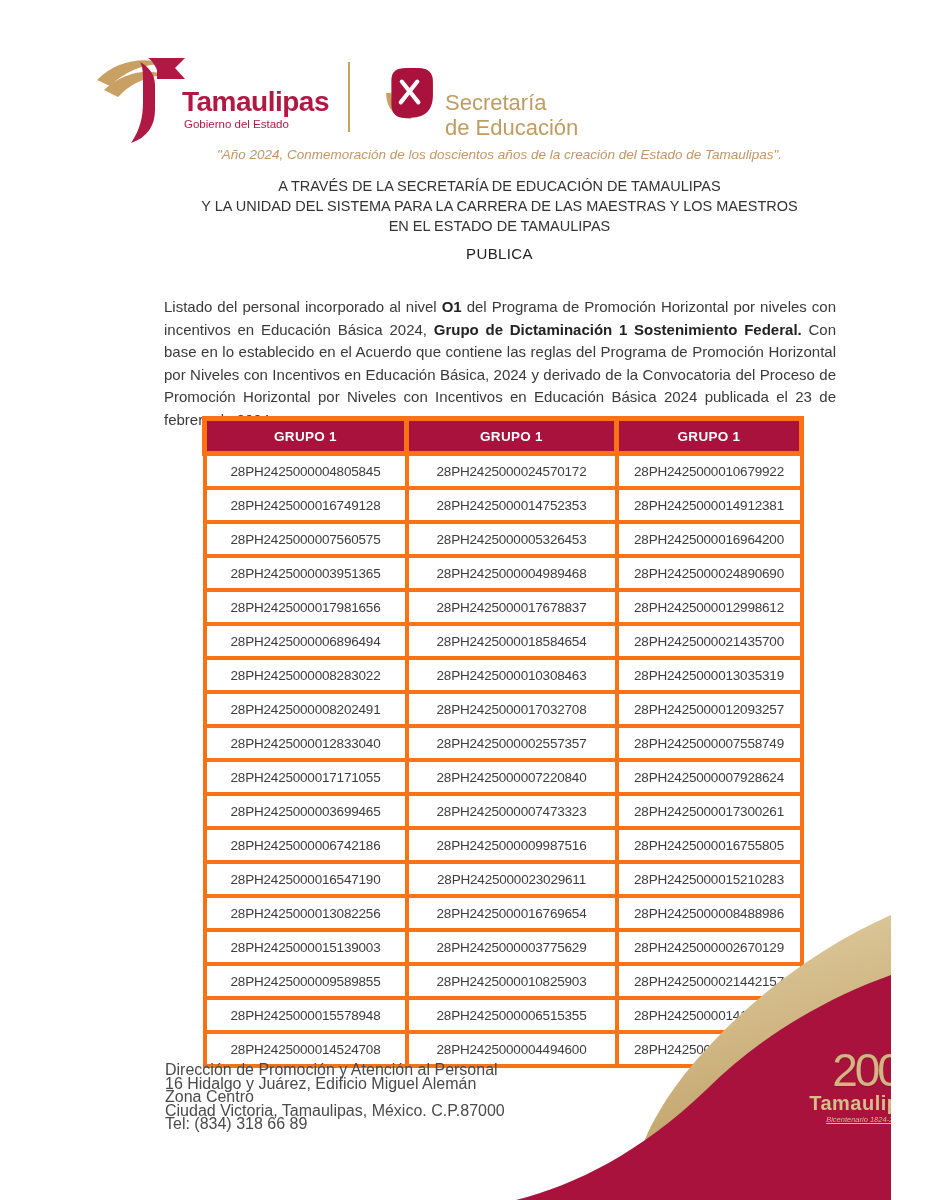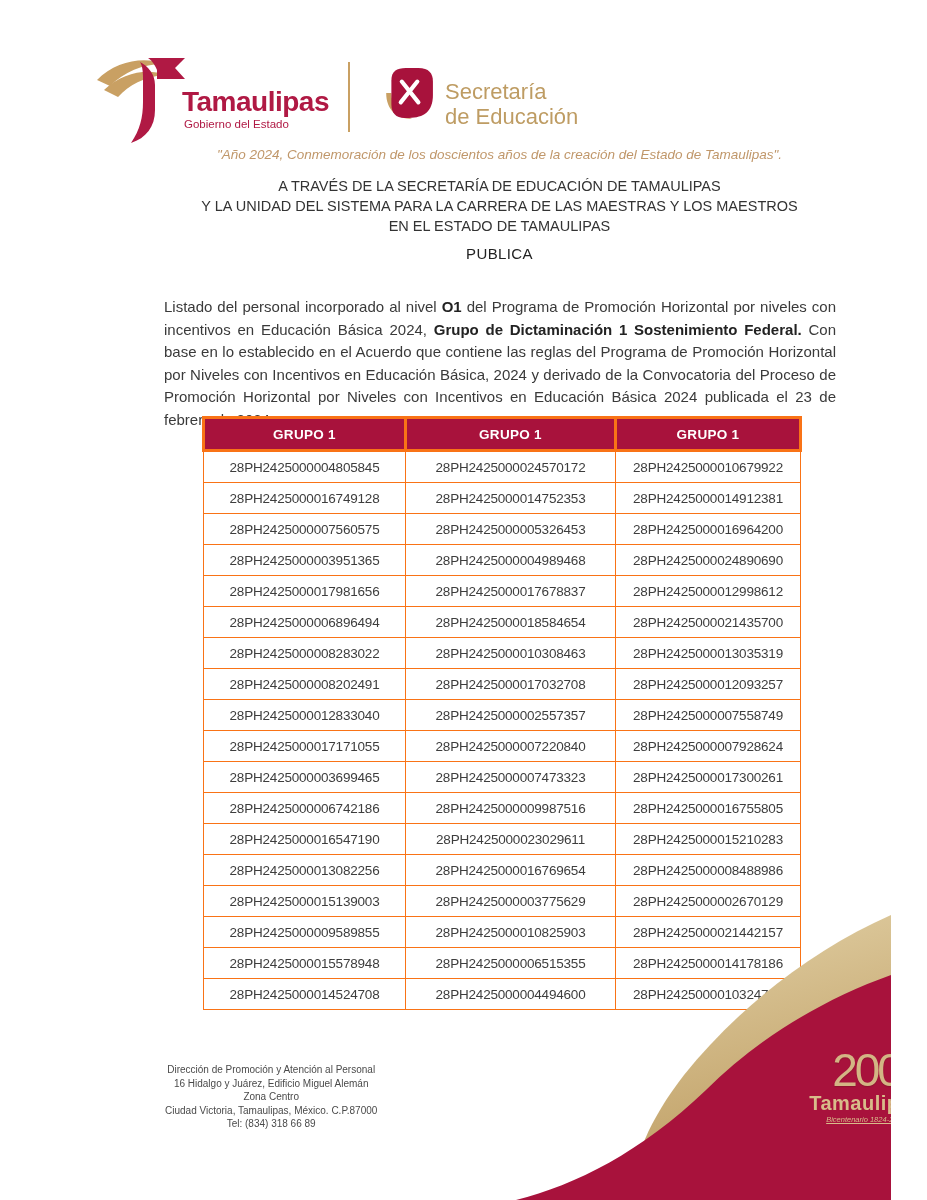--- a/index.html
+++ b/index.html
@@ -7,46 +7,46 @@
   .page{position:relative;width:855px;height:1200px;background:#ffffff;overflow:hidden;margin:0 auto;}
 
   
   .gov-logo{position:absolute;left:60px;top:52px;width:245px;height:95px;}
   .gov-logo svg{position:absolute;left:0;top:0;}
   .gov-wordmark{position:absolute;left:86px;top:34px;color:#B01944;font-size:28px;font-weight:bold;letter-spacing:-0.5px;}
   .gov-subtitle{position:absolute;left:88px;top:66px;color:#B01944;font-size:11.5px;}
   .logo-divider{position:absolute;left:312px;top:62px;width:2px;height:70px;background:#C9A063;}
   .edu-logo{position:absolute;left:345px;top:66px;width:260px;height:70px;}
   .edu-logo svg{position:absolute;left:0;top:0;}
-  .edu-wordmark{position:absolute;left:64px;top:13px;color:#BE9C63;font-size:22px;line-height:25px;}
+  .edu-wordmark{position:absolute;left:64px;top:24px;color:#BE9C63;font-size:22px;line-height:25px;}
 
   
   .quote{position:absolute;left:0;top:147px;width:927px;text-align:center;
          color:#C0976A;font-size:13.5px;font-style:italic;font-weight:500;}
   .issuer{position:absolute;left:0;top:176px;width:927px;text-align:center;
           color:#333333;font-size:14.5px;line-height:20px;}
   .publica{position:absolute;left:0;top:245px;width:927px;text-align:center;
            color:#222222;font-size:15px;font-weight:normal;letter-spacing:0.4px;}
 
   
   .intro{position:absolute;left:128px;top:281px;width:672px;text-align:justify;
          color:#3a3a3a;font-size:15px;line-height:22.5px;}
   .intro b{color:#222222;}
 
   
   .grupo-table{position:absolute;left:166px;top:416px;width:597px;border-collapse:collapse;
                table-layout:fixed;}
   .grupo-table th{background:#A8123C;color:#ffffff;font-size:13.5px;font-weight:bold;
-                  letter-spacing:0.3px;height:30px;border:3px solid #f97316;padding:0;}
-  .grupo-table td{height:30px;border:1px solid #f97316;padding:0;text-align:center;
+                  letter-spacing:0.3px;height:30px;border:5px solid #f97316;padding:0;}
+  .grupo-table td{height:30px;border:4px solid #f97316;padding:0;text-align:center;
                   color:#3d3d3d;font-size:13.5px;letter-spacing:-0.2px;}
   .col-a{width:202px;} .col-b{width:210px;} .col-c{width:185px;}
 
   
-  .footer{position:absolute;left:129px;top:1063px;color:#4a4a4a;font-size:10px;line-height:13.6px;text-align:center;}
+  .footer{position:absolute;left:129px;top:1063px;color:#4a4a4a;font-size:16px;line-height:13.6px;}
 
   
   .corner{position:absolute;right:0;bottom:0;width:400px;height:320px;pointer-events:none;}
   .bicent{position:absolute;left:745px;top:1048px;width:170px;text-align:center;z-index:3;}
   .bicent-number{font-size:46px;font-weight:normal;color:#D3B584;letter-spacing:-3px;line-height:44px;
                  text-shadow:0 1px 1px rgba(60,30,10,0.25);}
   .bicent-name{font-size:20px;font-weight:bold;color:#D8BC8A;letter-spacing:0.5px;line-height:22px;}
   .bicent-tagline{font-size:7.5px;font-style:italic;color:#D8BC8A;line-height:11px;text-decoration:underline;}
 </style>
 </head>

